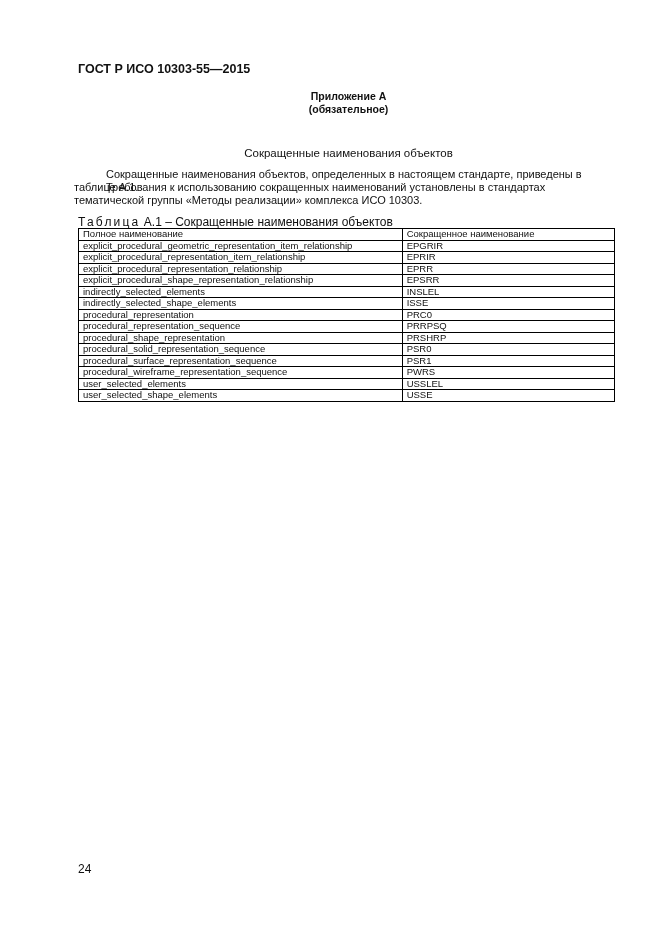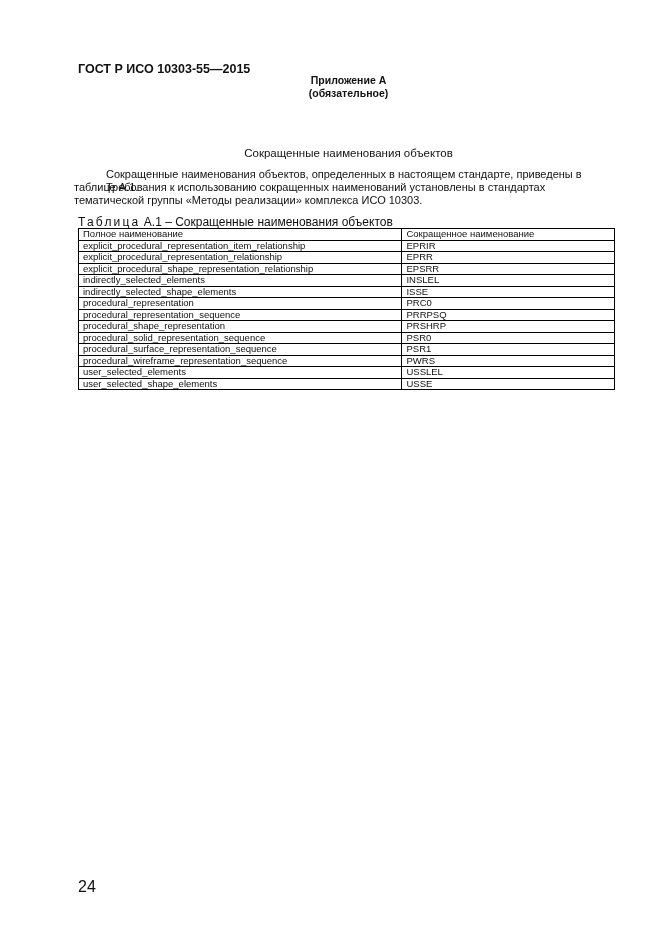--- a/index.html
+++ b/index.html
@@ -9,21 +9,21 @@
       position: relative;
       font-family: "Liberation Sans", sans-serif;
       color: #111;
       overflow: hidden;
     }
     .header-std {
       position: absolute; left: 78px; top: 62px;
       font-size: 12.5px; font-weight: bold;
     }
     .appendix {
-      position: absolute; left: 0; width: 661px; top: 74px;
+      position: absolute; left: 0; width: 661px; top: 90px;
       text-align: center; font-size: 10.5px; font-weight: bold;
       padding-left: 36px; box-sizing: border-box; line-height: 12.5px;
     }
     .section-title {
       position: absolute; left: 0; width: 661px; top: 147px;
       text-align: center; font-size: 11.5px; font-weight: normal;
       padding-left: 36px; box-sizing: border-box;
     }
     .para {
       position: absolute; left: 74px; width: 540px;
@@ -49,22 +49,21 @@
       line-height: 10.5px;
       white-space: nowrap;
       overflow: hidden;
     }
     table.abbr th { font-weight: normal; text-align: left; }
     table.abbr td { text-align: left; }
     table.abbr col.c1 { width: 324px; }
     table.abbr col.c2 { width: 213px; }
     .page-num {
       position: absolute; left: 78px; top: 862px;
-      font-size: 16px;
-      margin-top: 16px;
+      font-size: 12px;
     }
   </style>
 </head>
 <body>
 
 <div class="header-std">ГОСТ Р ИСО 10303-55—2015</div>
 
 <div class="appendix">
   <div>Приложение А</div>
   <div>(обязательное)</div>
@@ -82,20 +81,24 @@
       <col class="c1">
       <col class="c2">
     </colgroup>
   <thead>
     <tr>
       <th>Полное наименование</th>
       <th>Сокращенное наименование</th>
     </tr>
   </thead>
   <tbody id="tbody">
+      <tr>
+        <td>explicit_procedural_geometric_representation_item_relationship</td>
+        <td>EPGRIR</td>
+      </tr>
       <tr>
         <td>explicit_procedural_representation_item_relationship</td>
         <td>EPRIR</td>
       </tr>
       <tr>
         <td>explicit_procedural_representation_relationship</td>
         <td>EPRR</td>
       </tr>
       <tr>
         <td>explicit_procedural_shape_representation_relationship</td>

